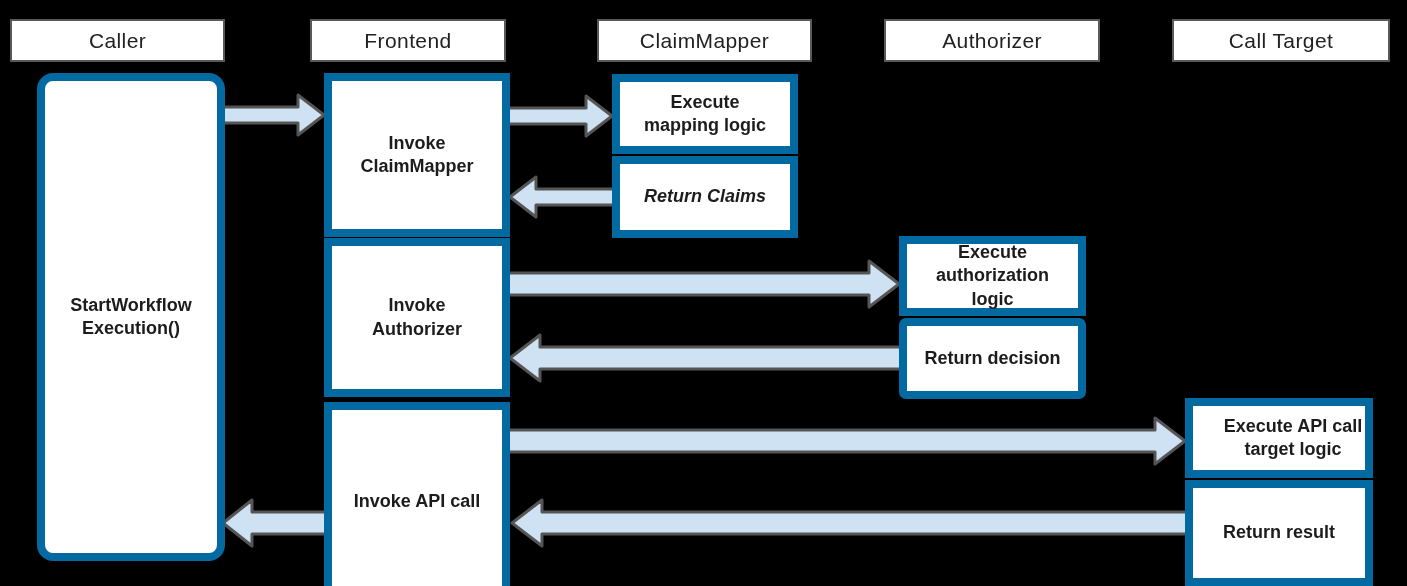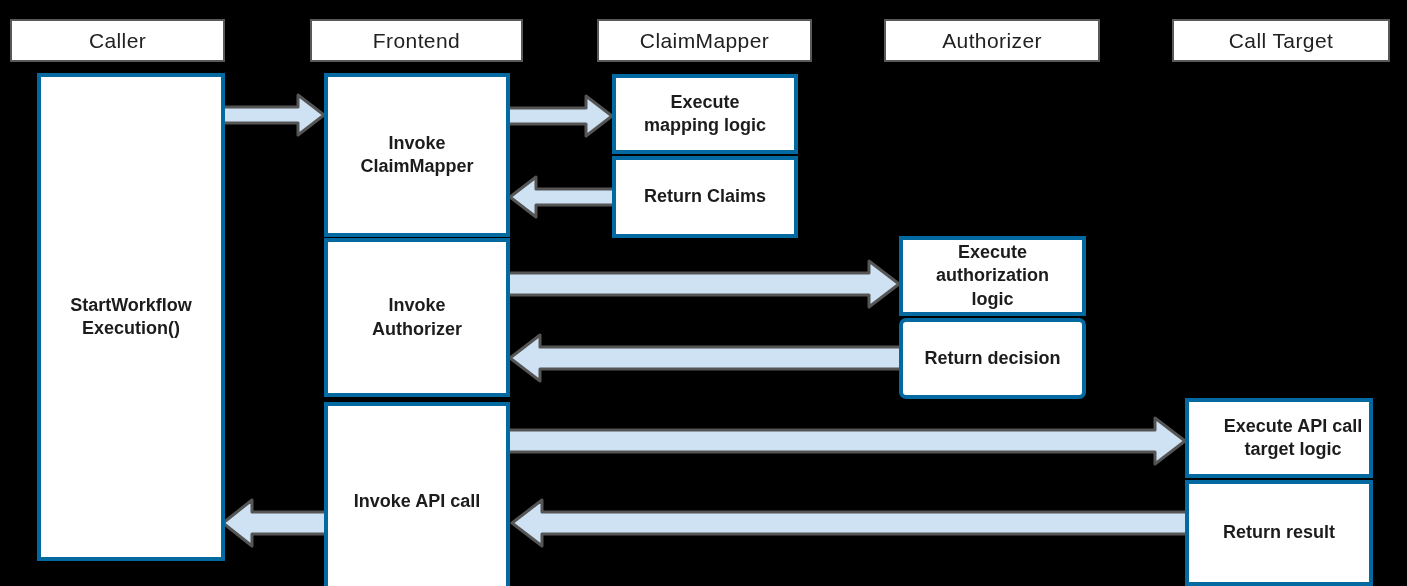--- a/index.html
+++ b/index.html
@@ -22,21 +22,21 @@
     justify-content: center;
     font-size: 21px;
     font-weight: 400;
     color: #212121;
     letter-spacing: 0.4px;
     top: 19px;
   }
   .box {
     position: absolute;
     background: #ffffff;
-    border: 4px solid #0369a1;
+    border: 8px solid #0369a1;
     box-sizing: border-box;
     display: flex;
     align-items: center;
     justify-content: center;
     text-align: center;
     font-size: 18px;
     font-weight: 700;
     color: #1c1c1c;
   }
   .box-label { white-space: pre-line; line-height: 1.3; }
@@ -47,31 +47,31 @@
     z-index: 0;
   }
   .hdr, .box { z-index: 1; }
   svg.arrows polygon {
     stroke: #555555;
     stroke-width: 3;
     stroke-linejoin: round;
   }
   
   .hdr-caller      { left: 10px;   width: 215px; }
-  .hdr-frontend    { left: 310px;  width: 213px; }
+  .hdr-frontend    { left: 310px;  width: 196px; }
   .hdr-claimmapper { left: 597px;  width: 215px; }
   .hdr-authorizer  { left: 884px;  width: 216px; }
   .hdr-calltarget  { left: 1172px; width: 218px; }
   
-  .box-caller { left: 37px;  top: 73px;  width: 188px; height: 488px; }
+  .box-caller { left: 37px;  top: 73px;  width: 188px; height: 488px; border-radius: 16px; }
   .box-fe1    { left: 324px; top: 73px;  width: 186px; height: 164px; }
   .box-fe2    { left: 324px; top: 238px; width: 186px; height: 159px; }
   .box-fe3    { left: 324px; top: 402px; width: 186px; height: 200px; }
   .box-cm1    { left: 612px; top: 74px;  width: 186px; height: 80px; }
-  .box-cm2    { left: 612px; top: 156px; width: 186px; height: 82px; }
+  .box-cm2    { left: 612px; top: 156px; width: 186px; height: 82px; font-style: italic; }
   .box-az1    { left: 899px; top: 236px; width: 187px; height: 80px; }
   .box-az2    { left: 899px; top: 318px; width: 187px; height: 81px; border-radius: 7px; }
   .box-ct1    { left: 1185px; top: 398px; width: 188px; height: 80px; padding-left: 28px; }
   .box-ct2    { left: 1185px; top: 480px; width: 188px; height: 106px; }
 </style>
 </head>
 <body>
 
 <div class="stage">
 

